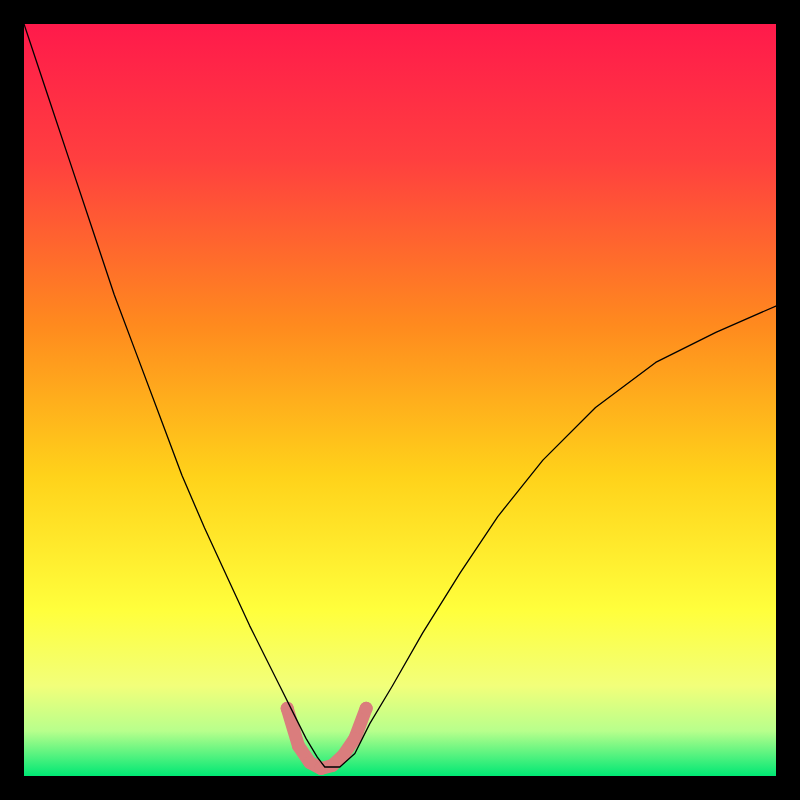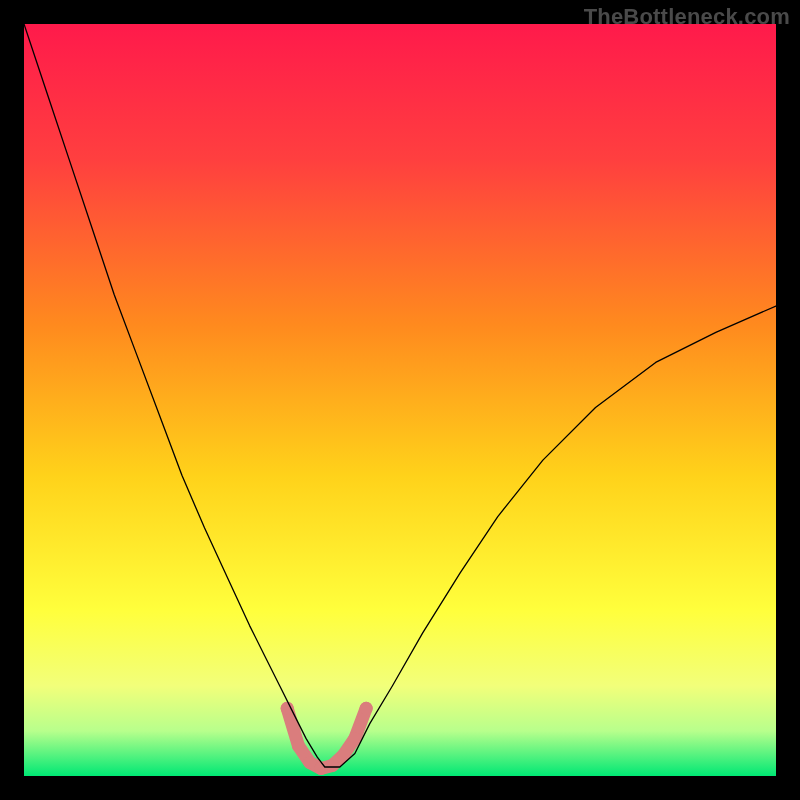--- a/index.html
+++ b/index.html
@@ -35,21 +35,20 @@
     height: 752px;
   }
   .plot svg {
     display: block;
   }
 </style>
 </head>
 <body>
 
 <div class="frame">
-  <div class="watermark">TheBottleneck.com</div>
 
   <div class="plot">
     <svg id="plot-svg" viewBox="0 0 752 752" width="752" height="752">
       <defs>
         <linearGradient id="bg-grad" x1="0" y1="0" x2="0" y2="1">
             <stop offset="0%" stop-color="#ff1a4b"></stop>
             <stop offset="18%" stop-color="#ff3f3f"></stop>
             <stop offset="40%" stop-color="#ff8a1e"></stop>
             <stop offset="60%" stop-color="#ffd21a"></stop>
             <stop offset="78%" stop-color="#ffff3c"></stop>

